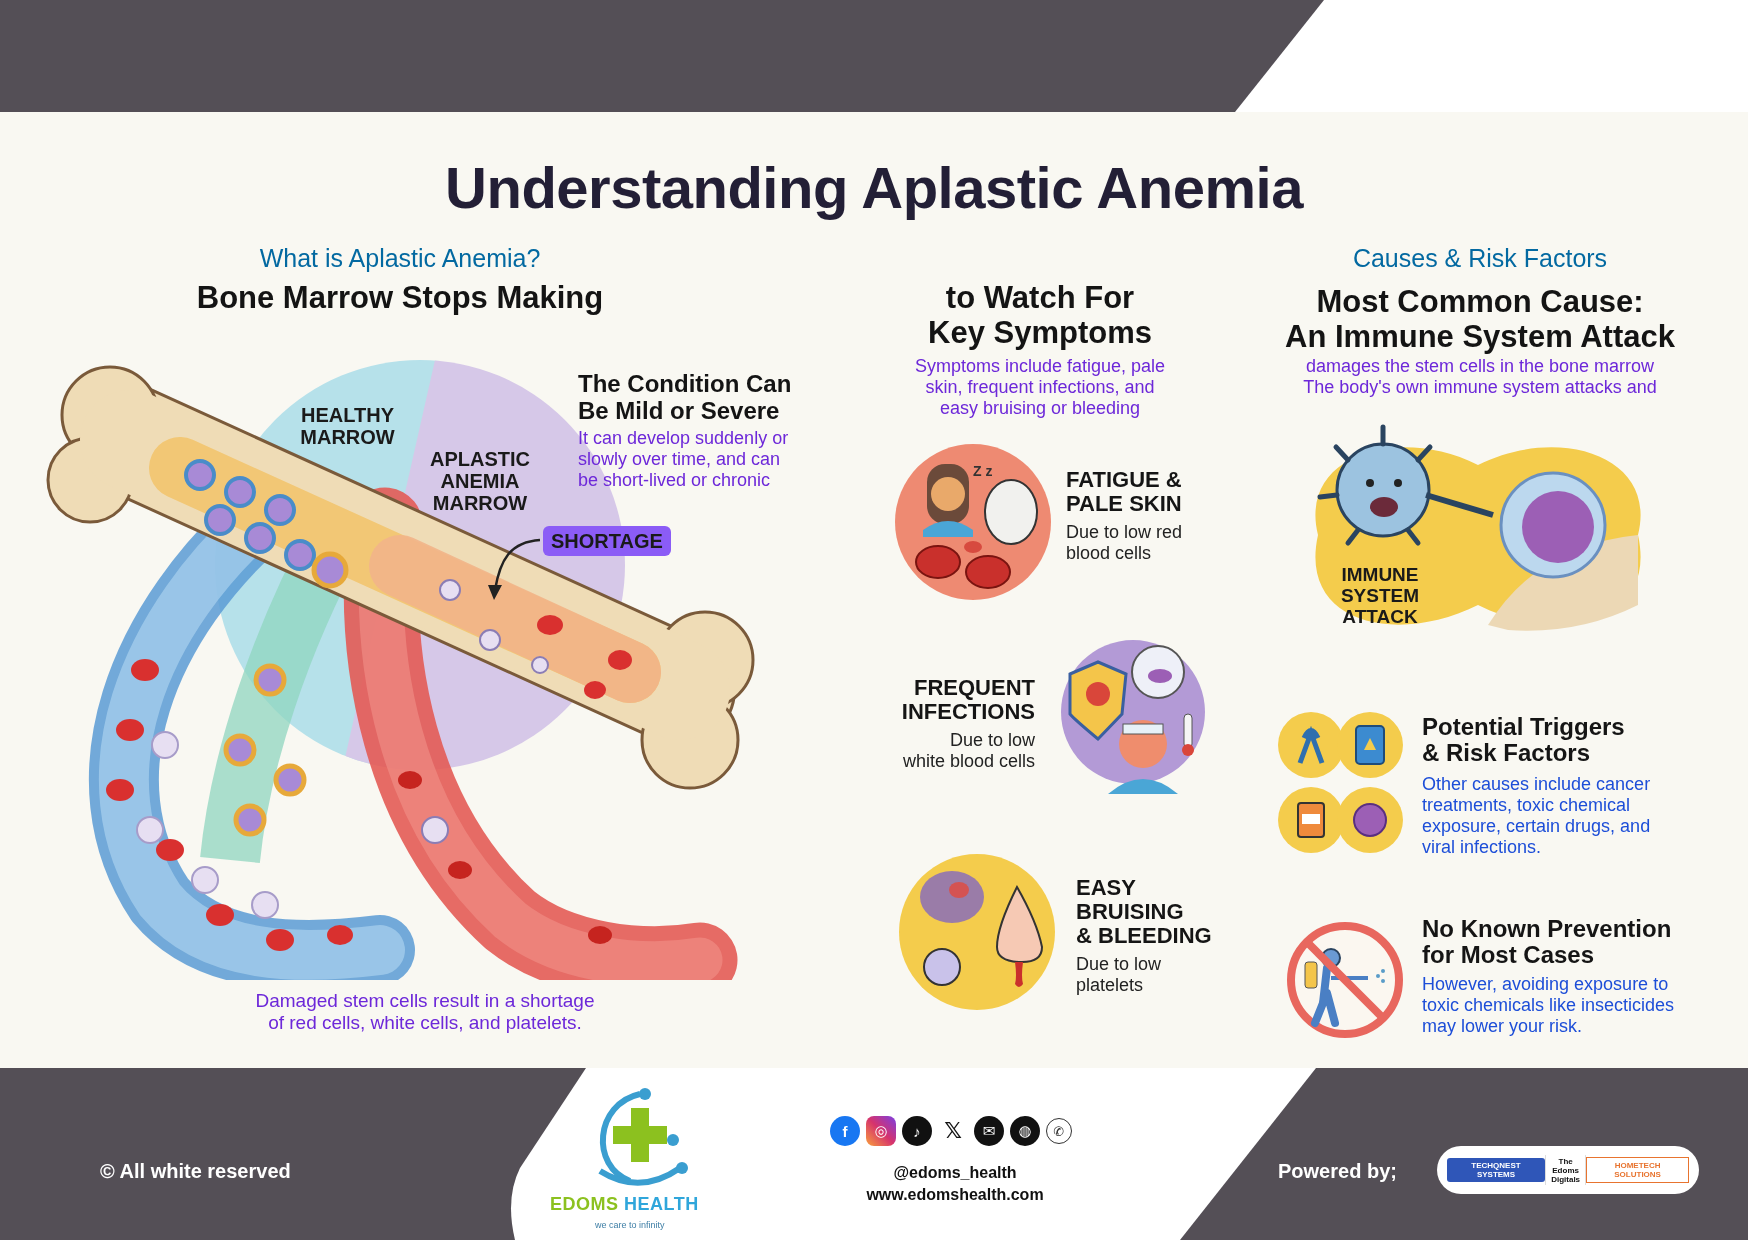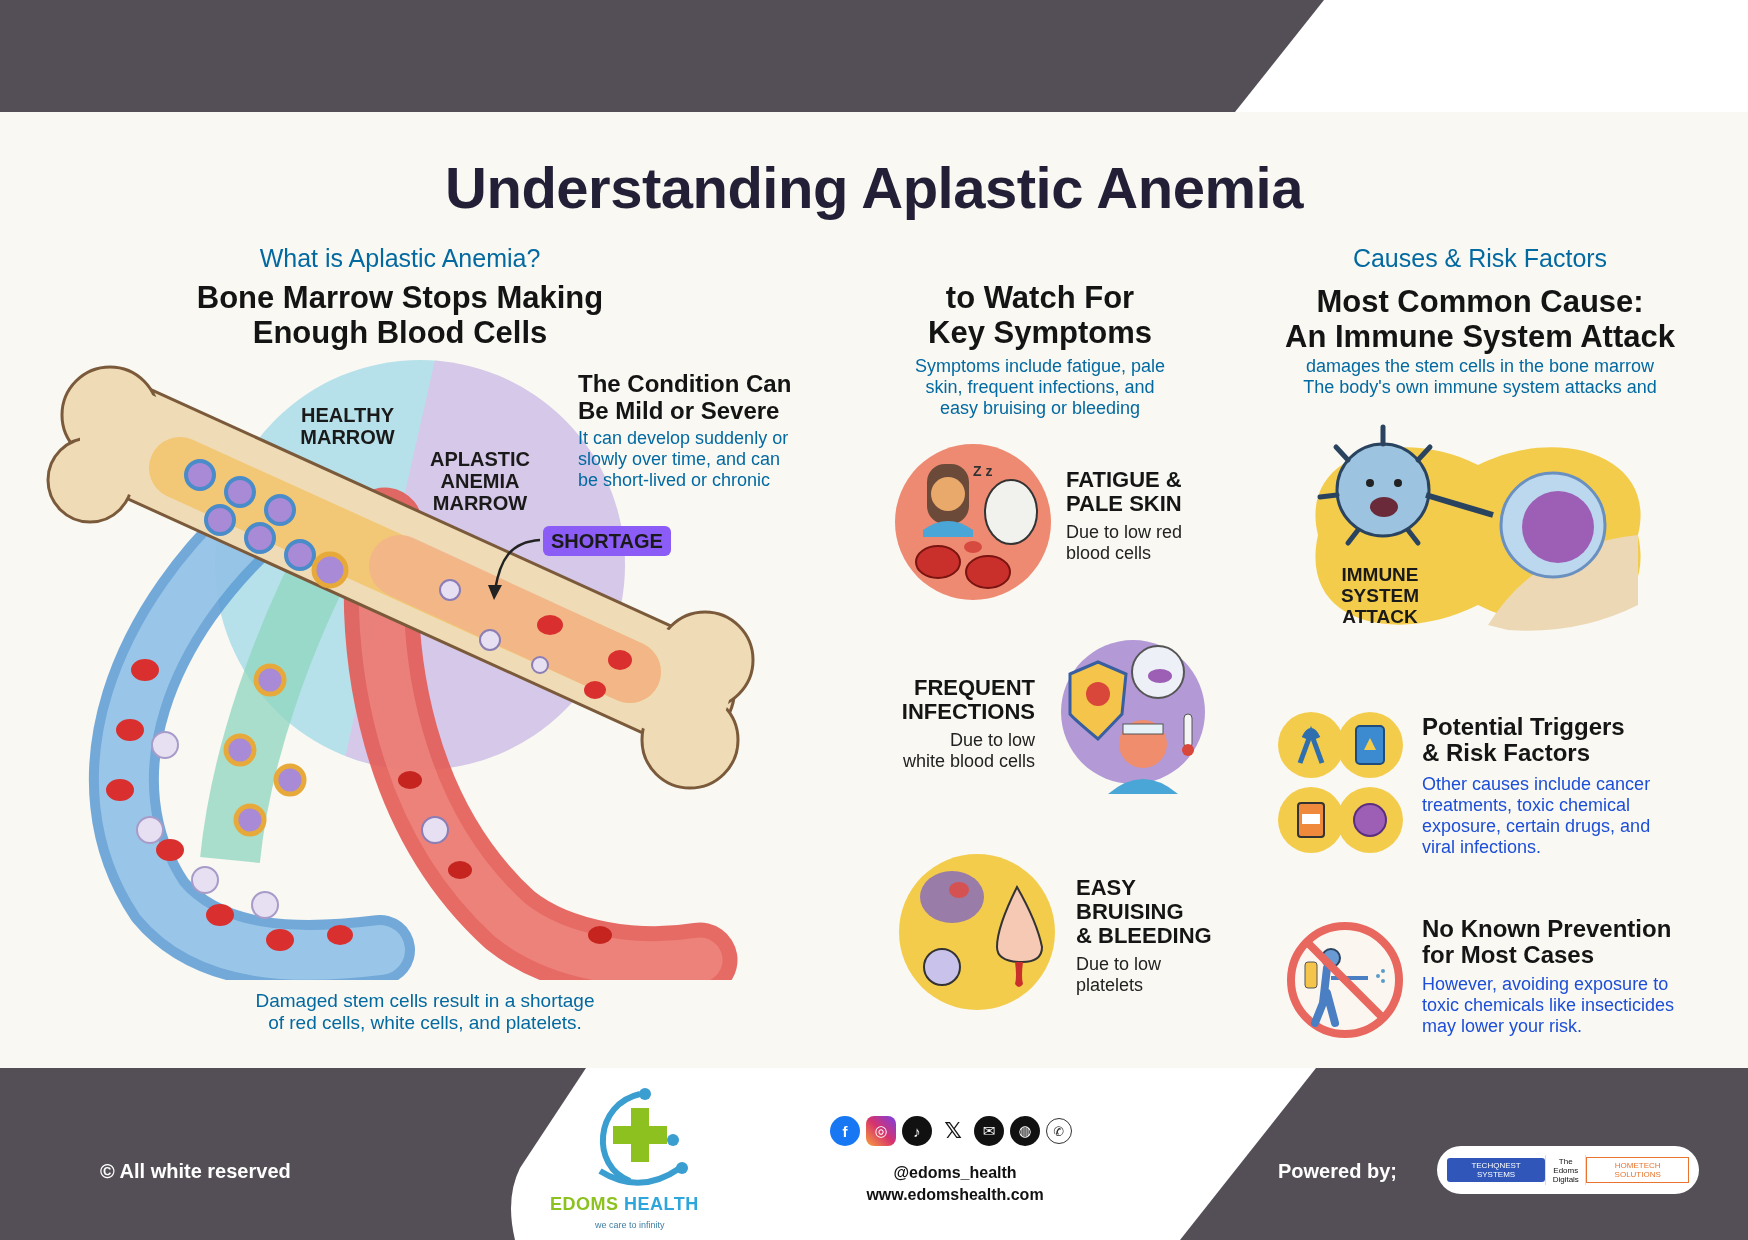--- a/index.html
+++ b/index.html
@@ -8,36 +8,36 @@
 
   .top-banner { position: absolute; left: 0; top: 0; width: 1748px; height: 112px; background: #ffffff; }
   .top-banner svg { position: absolute; left: 0; top: 0; }
 
   .content { position: absolute; left: 0; top: 112px; width: 1748px; height: 956px; background: #f9f8f2; }
 
   .title { position: absolute; left: 0; width: 1748px; top: 42px; text-align: center; font-size: 58px; font-weight: 700; color: #231f36; letter-spacing: -0.5px; }
 
   .kicker { position: absolute; font-size: 25px; font-weight: 400; color: #0369a1; text-align: center; }
   .heading { position: absolute; font-size: 31px; font-weight: 700; color: #141414; text-align: center; line-height: 35px; }
-  .body-text { position: absolute; font-size: 19px; color: #0369a1; line-height: 22px; }
+  .body-text { position: absolute; font-size: 19px; color: #6d28d9; line-height: 22px; }
 
   .label-bold { position: absolute; font-weight: 700; font-size: 20px; color: #1a1a1a; text-align: center; line-height: 22px; }
 
   .sym-title { position: absolute; font-weight: 700; font-size: 22px; color: #151515; line-height: 24px; }
   .sym-desc { position: absolute; font-size: 18px; color: #222; line-height: 21px; }
 
   .cause-title { position: absolute; font-weight: 700; font-size: 24px; color: #151515; line-height: 26px; }
   .cause-desc { position: absolute; font-size: 18px; color: #1d4ed8; line-height: 21px; }
 
   .footer { position: absolute; left: 0; top: 1068px; width: 1748px; height: 172px; background: #544f56; }
   .footer svg.bg { position: absolute; left: 0; top: 0; }
   .rights { position: absolute; left: 100px; top: 92px; color: #fff; font-size: 20px; font-weight: 700; }
   .powered { position: absolute; left: 1278px; top: 92px; color: #fff; font-size: 20px; font-weight: 700; }
   .partners { position: absolute; left: 1437px; top: 78px; width: 262px; height: 48px; background: #fff; border-radius: 24px; display: flex; align-items: center; justify-content: space-around; padding: 0 10px; }
-  .partner { font-size: 8px; font-weight: 400; text-align: center; line-height: 9px; }
+  .partner { font-size: 8px; font-weight: 700; text-align: center; line-height: 9px; }
   .p-sep { width: 1px; height: 30px; background: #ddd; }
 
   .brand-name { position: absolute; left: 550px; top: 126px; font-size: 18px; font-weight: 700; letter-spacing: 0.5px; }
   .brand-name .g { color: #8cc11f; }
   .brand-name .b { color: #2fa6db; }
   .brand-tag { position: absolute; left: 595px; top: 152px; font-size: 9px; color: #3f7fa6; }
 
   .socials { position: absolute; left: 830px; top: 48px; display: flex; gap: 6px; align-items: center; }
   .social { width: 30px; height: 30px; border-radius: 50%; display: flex; align-items: center; justify-content: center; color: #fff; font-size: 15px; font-weight: 700; }
   .handle { position: absolute; left: 860px; top: 96px; width: 190px; text-align: center; font-size: 16px; font-weight: 700; color: #111; }
@@ -52,21 +52,20 @@
   </svg>
 </div>
 
 <div class="content">
 
   <div class="title">Understanding Aplastic Anemia</div>
 
   <div class="kicker" style="left:150px; top:132px; width:500px;">What is Aplastic Anemia?</div>
   <div class="heading" style="left:110px; top:168px; width:580px;">
     <div>Bone Marrow Stops Making</div>
-    <div>Enough Blood Cells</div>
   </div>
 
   <svg style="position:absolute; left:40px; top:248px;" width="800" height="620" viewBox="0 0 800 620">
     <defs>
       <clipPath id="circ">
           <circle cx="380" cy="205" r="205"></circle>
         </clipPath>
     </defs>
 
     <g clip-path="url(#circ)">

